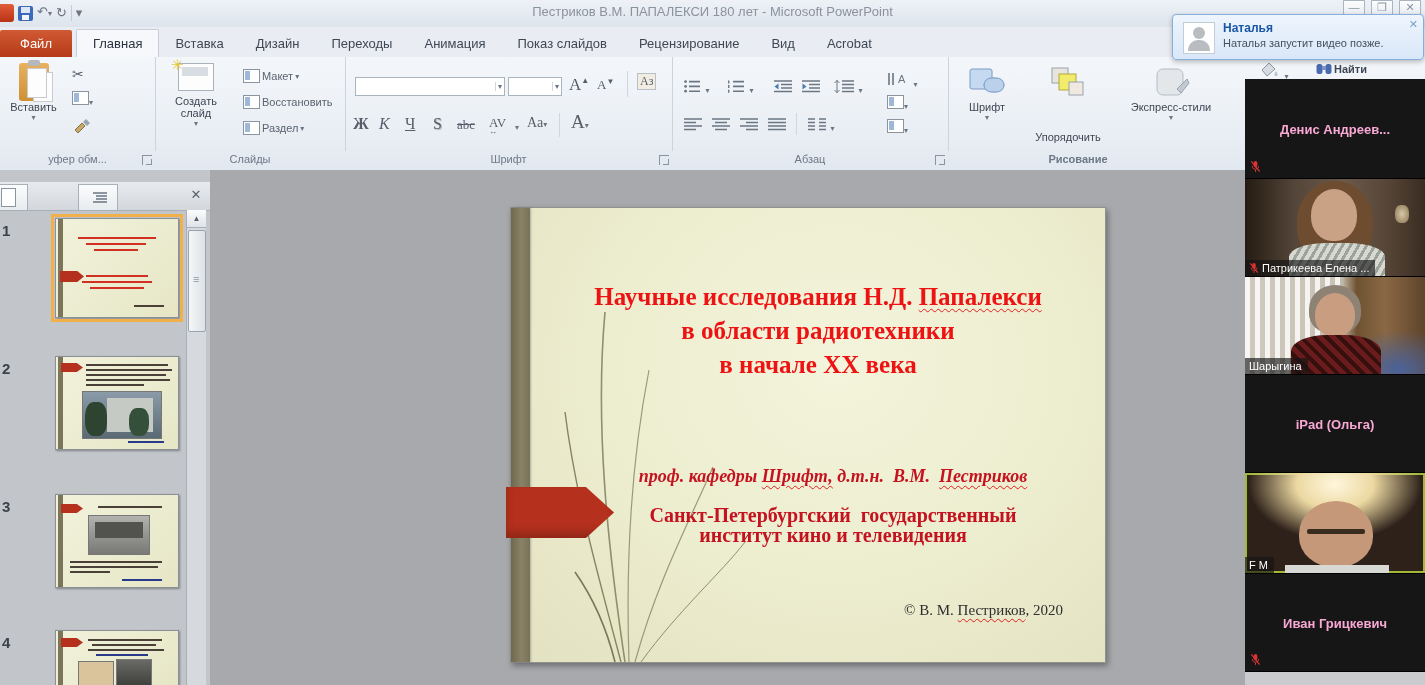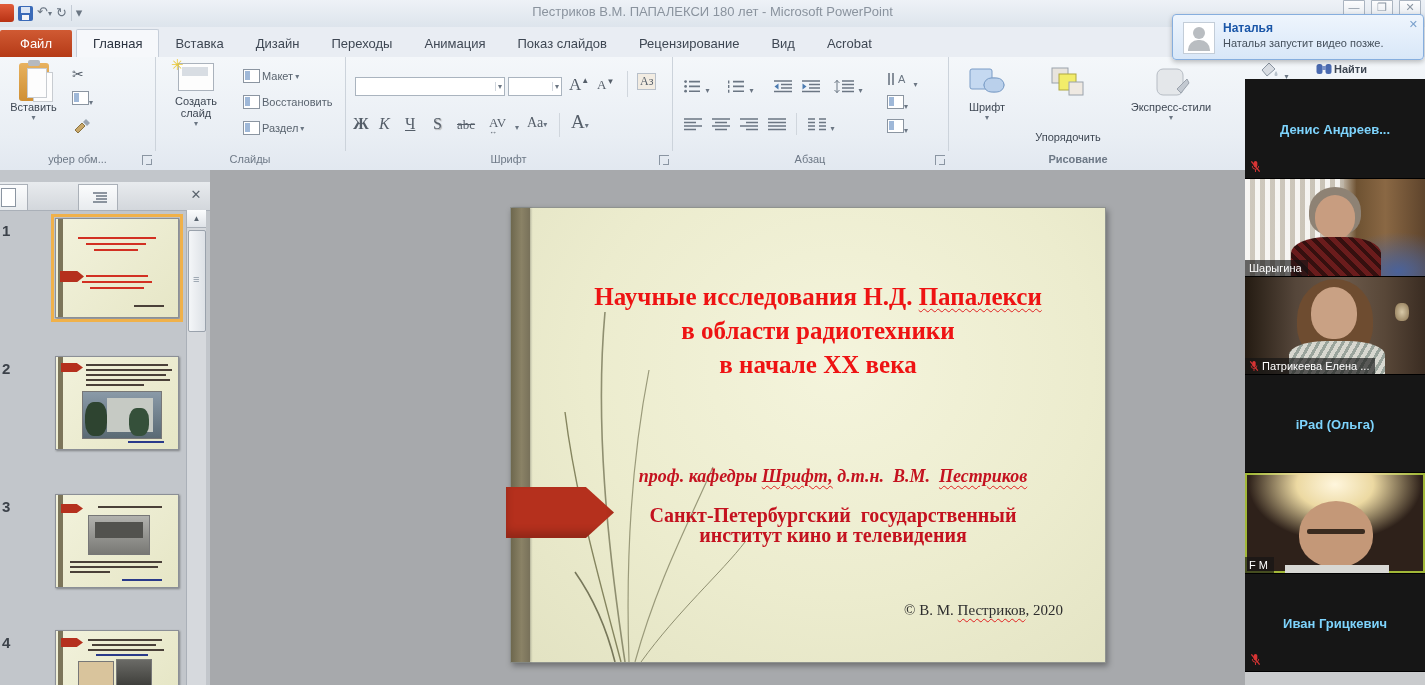--- a/index.html
+++ b/index.html
@@ -91,21 +91,21 @@
   .scopy{position:absolute;right:42px;top:394px;font-family:"Liberation Serif",serif;font-size:15px;color:#2e2e2e;}
   .wv{text-decoration:underline;text-decoration-style:wavy;text-decoration-color:#e02020;text-decoration-thickness:1px;text-underline-offset:3px;}
   .sarrow{position:absolute;left:-5px;top:279px;width:108px;height:51px;background:#b5301d;
     clip-path:polygon(0 0,74% 0,100% 50%,74% 100%,0 100%);box-shadow:inset 0 -6px 8px rgba(0,0,0,.2);}
   .grass{position:absolute;left:6px;bottom:0;}
 
   
   .videopanel{position:absolute;left:1245px;top:79px;width:180px;height:606px;background:#c9cbcd;}
   .vtile{position:relative;width:180px;height:97px;background:#161616;border-bottom:1px solid #000;overflow:hidden;}
   .vname-center{position:absolute;left:0;right:0;top:50%;transform:translateY(-50%);
-    text-align:center;color:#7dd3fc;font-size:13px;font-weight:bold;}
+    text-align:center;color:#f9a8d4;font-size:13px;font-weight:bold;}
   .vlabel{position:absolute;left:0;bottom:0;background:rgba(20,20,20,.65);color:#fff;font-size:11px;
     padding:2px 6px 2px 4px;display:flex;align-items:center;gap:3px;}
   .vmic{position:absolute;left:5px;bottom:5px;}
   .activeb{box-shadow:inset 0 0 0 2px #a2b838;}
 
   
   .scene-shar{background:
     radial-gradient(ellipse at 85% 95%, #4a629a 0%, rgba(74,98,154,0) 30%),
     linear-gradient(90deg,#e2ddd3 0%,#d5cec1 52%,#6e5232 62%,#8a6844 78%,#5e442c 100%);}
   .scene-shar::before{content:"";position:absolute;left:0;top:0;width:55%;height:100%;
@@ -481,46 +481,46 @@
     <div class="vtile" style="height:99px;">
       <div class="vname-center">Денис  Андреев...</div>
       <svg class="vmic" width="11" height="13" viewBox="0 0 12 14">
         <rect x="4" y="1" width="4" height="7" rx="2" fill="#d83434"></rect>
         <path d="M2.5 6.5a3.5 3.5 0 0 0 7 0" fill="none" stroke="#d83434"></path>
         <line x1="6" y1="10" x2="6" y2="13" stroke="#d83434"></line>
         <line x1="1.5" y1="1.5" x2="10.5" y2="12.5" stroke="#d83434" stroke-width="1.4"></line>
         </svg>
     </div>
 
-    <div class="vtile scene-shar">
-      <div class="hair" style="left:64px;top:8px;width:52px;height:48px;background:#8e8274;"></div>
-      <div class="head" style="left:70px;top:16px;width:40px;height:44px;background:#c89d80;"></div>
-      <div class="body" style="left:46px;top:58px;width:90px;height:40px;
-        background:repeating-linear-gradient(45deg,#6a1c1c 0 5px,#35100f 5px 9px);"></div>
-      <div class="vlabel">
-        <span>Шарыгина</span>
-      </div>
-    </div>
-
     <div class="vtile scene-patr">
       <div class="hair" style="left:52px;top:2px;width:76px;height:80px;background:#6e4c30;"></div>
       <div class="head" style="left:66px;top:10px;width:46px;height:52px;background:#c9a184;"></div>
       <div class="body" style="left:44px;top:64px;width:96px;height:34px;
         background:repeating-linear-gradient(120deg,#d8d8d0 0 4px,#9aa49c 4px 7px);"></div>
       <div class="vlabel">
         <svg width="10" height="12" viewBox="0 0 12 14">
           <rect x="4" y="1" width="4" height="7" rx="2" fill="#d83434"></rect>
           <path d="M2.5 6.5a3.5 3.5 0 0 0 7 0" fill="none" stroke="#d83434"></path>
           <line x1="6" y1="10" x2="6" y2="13" stroke="#d83434"></line>
           <line x1="1.5" y1="1.5" x2="10.5" y2="12.5" stroke="#d83434" stroke-width="1.4"></line>
           </svg>
         <span>Патрикеева Елена ...</span>
       </div>
     </div>
 
+    <div class="vtile scene-shar">
+      <div class="hair" style="left:64px;top:8px;width:52px;height:48px;background:#8e8274;"></div>
+      <div class="head" style="left:70px;top:16px;width:40px;height:44px;background:#c89d80;"></div>
+      <div class="body" style="left:46px;top:58px;width:90px;height:40px;
+        background:repeating-linear-gradient(45deg,#6a1c1c 0 5px,#35100f 5px 9px);"></div>
+      <div class="vlabel">
+        <span>Шарыгина</span>
+      </div>
+    </div>
+
     <div class="vtile">
       <div class="vname-center">iPad (Ольга)</div>
     </div>
 
     <div class="vtile scene-fm activeb" style="height:100px;">
       <div class="head" style="left:54px;top:28px;width:74px;height:66px;background:#c49878;"></div>
       <div class="glasses" style="left:62px;top:56px;width:58px;"></div>
       <div class="abs" style="left:40px;bottom:0;width:104px;height:8px;background:#d8d8d4;"></div>
       <div class="vlabel">
         <span>F M</span>

